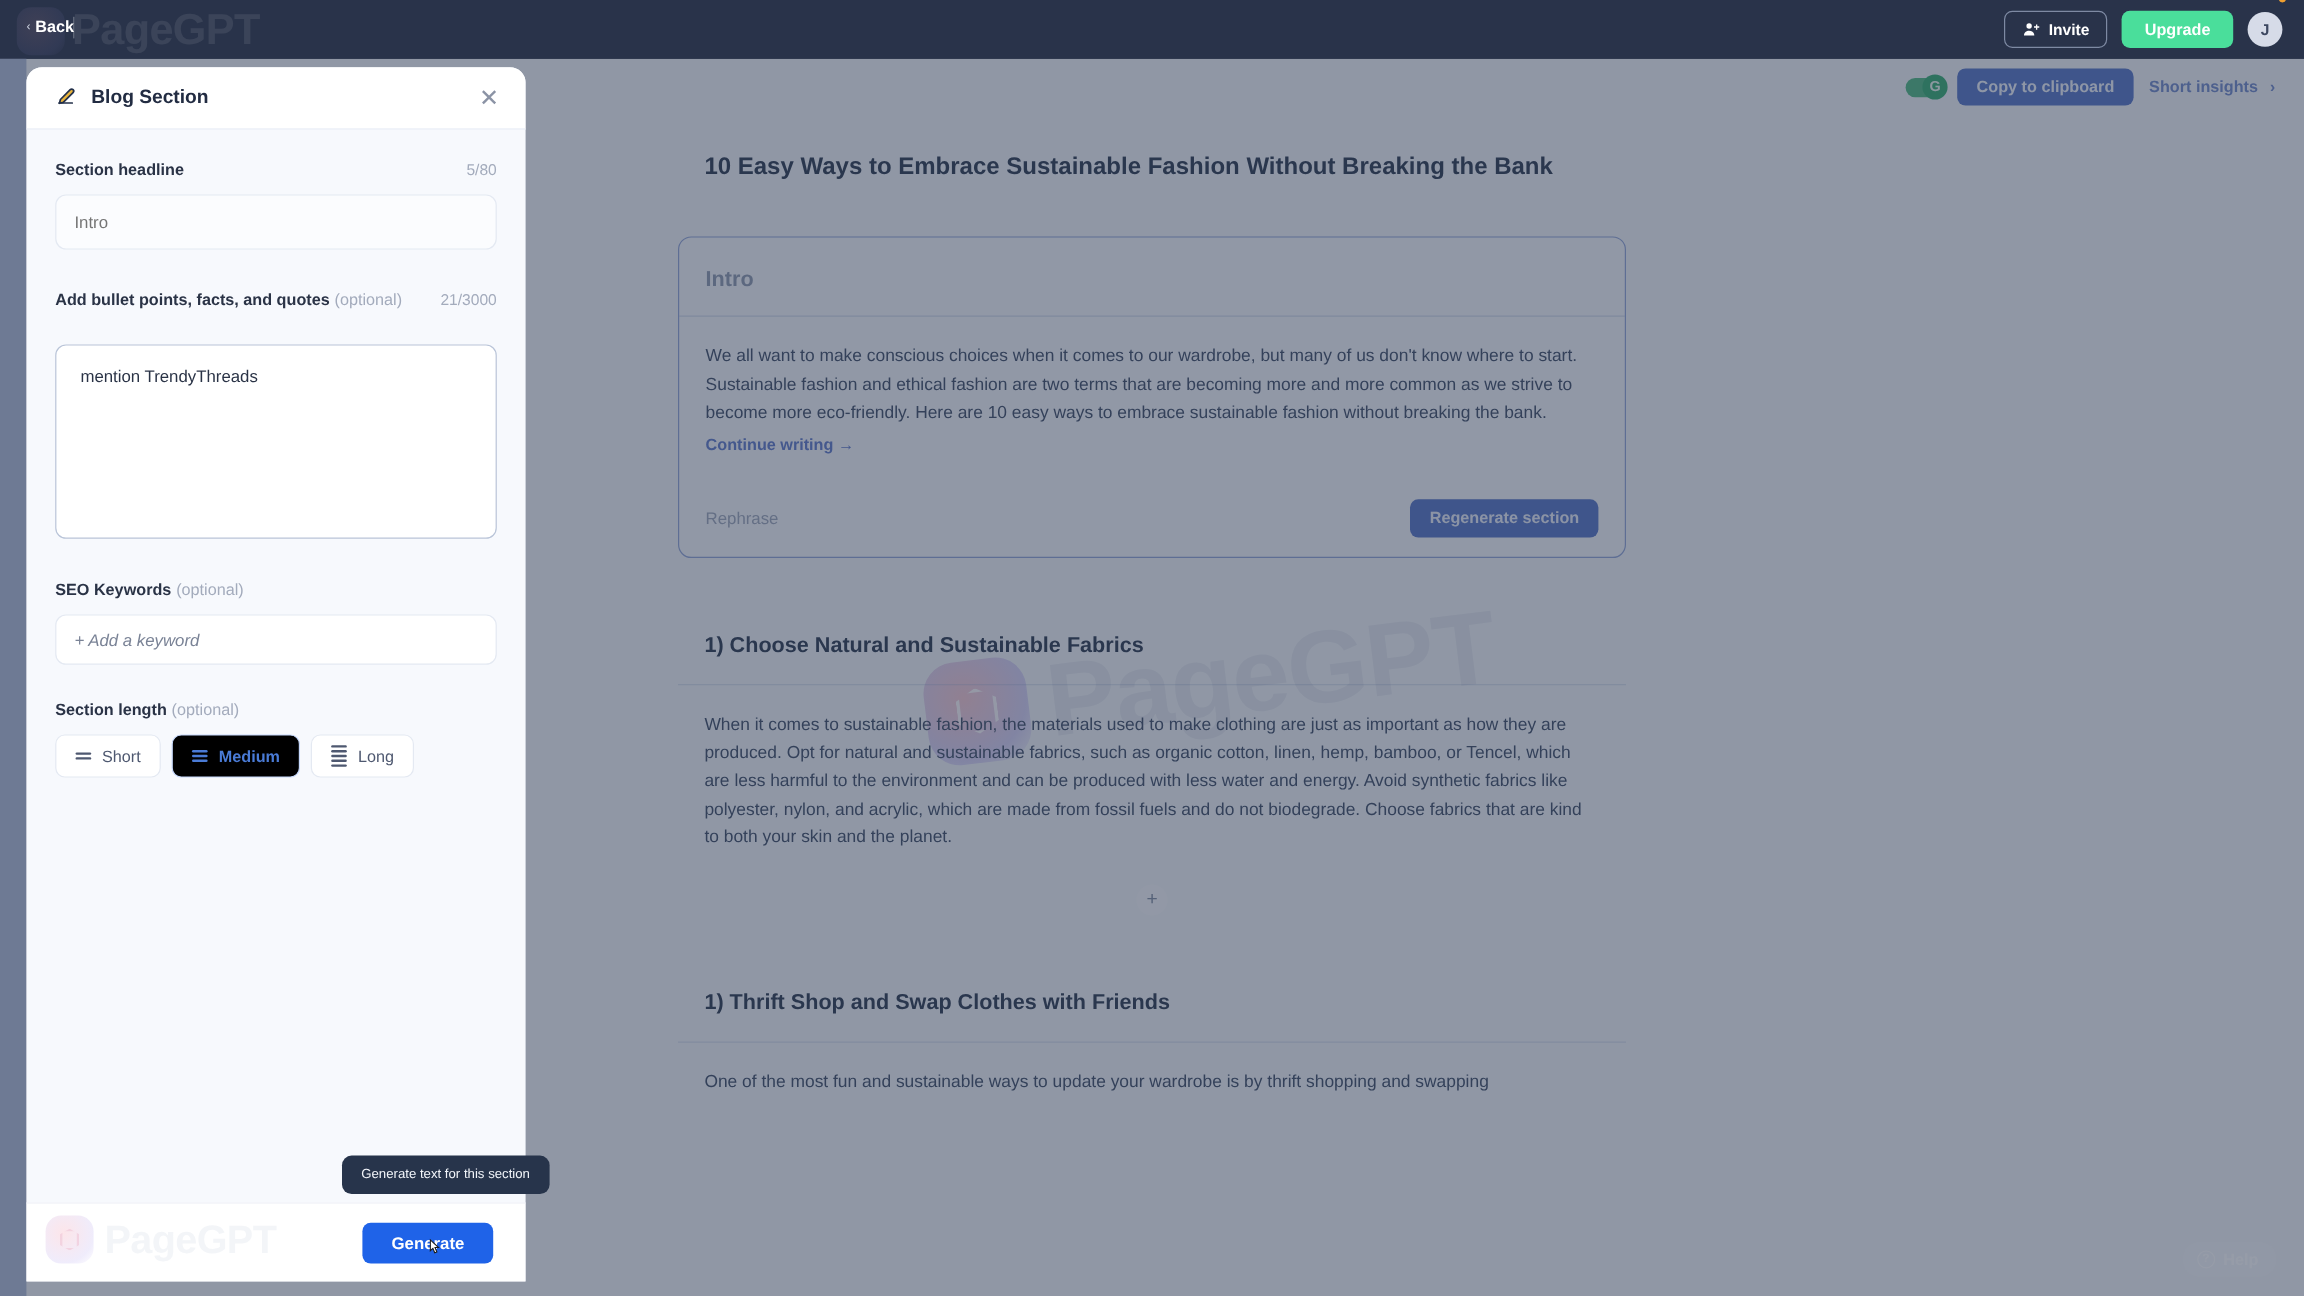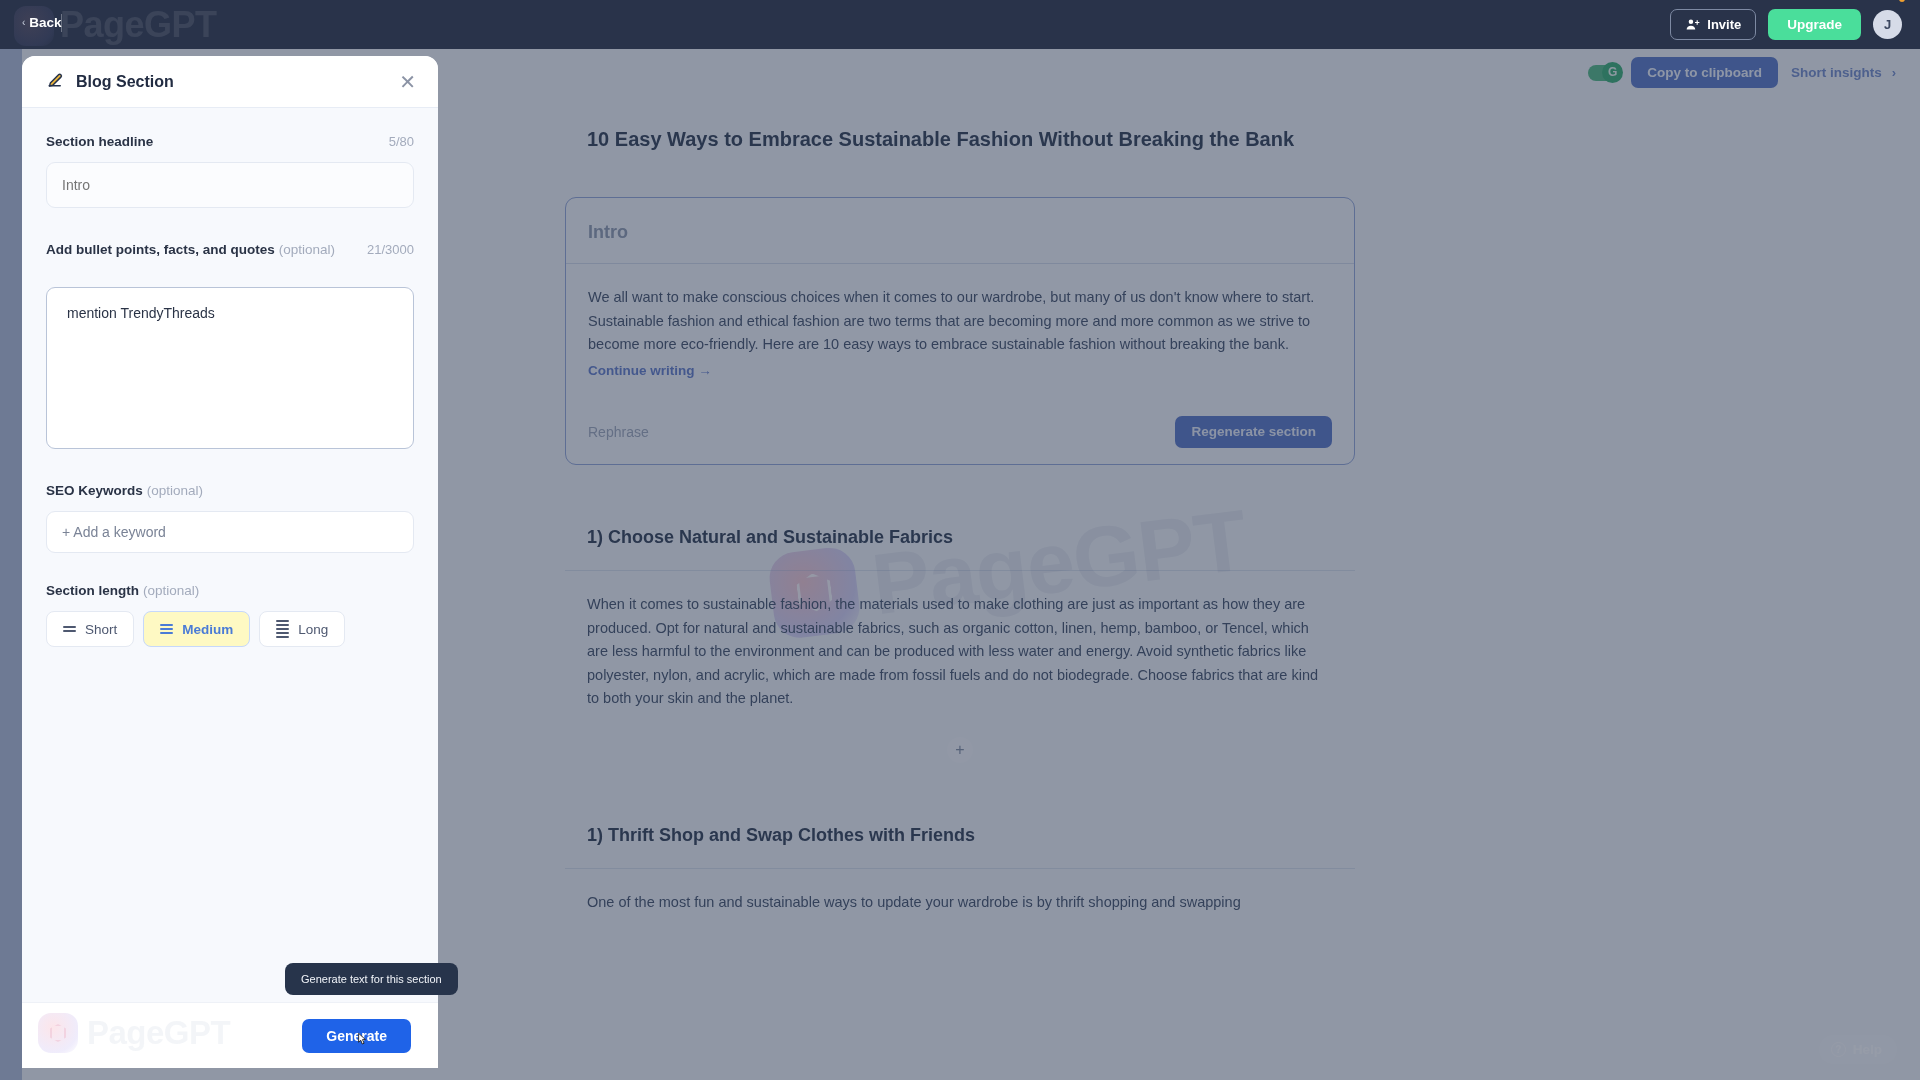--- a/index.html
+++ b/index.html
@@ -261,36 +261,36 @@
     font-family: "Liberation Sans", sans-serif;
     resize: none;
     margin-top: 17px;
   }
   .input-keyword {
     width: 100%; height: 42px;
     border: 1px solid #e4e9f2; border-radius: 9px;
     background: #ffffff;
     padding: 0 15px;
     font-size: 14px; color: #7a8396;
-    display: flex; align-items: center;
+    display: flex; align-items: center; font-style: italic;
   }
 
   .gap-lg { height: 34px; }
   .gap-md { height: 30px; }
 
   .len-group { display: flex; gap: 9px; align-items: flex-end; }
   .len-btn {
     display: flex; align-items: center; gap: 9px;
     height: 36px; padding: 0 16px;
     border: 1px solid #e4e9f2; border-radius: 8px;
     background: #ffffff; color: #4e5870;
     font-size: 13.5px;
   }
   .len-btn.active {
-    background: #fef9c3; border-color: #c6d8fb; color: #4a7bd6; font-weight: 600;
+    background: #000000; border-color: #c6d8fb; color: #4a7bd6; font-weight: 600;
   }
   .len-ico { display: flex; flex-direction: column; gap: 2.5px; width: 13px; }
   .len-ico span { height: 1.6px; background: currentColor; display: block; border-radius: 1px; }
 
   .panel-footer {
     position: relative;
     flex: 0 0 66px;
     background: #ffffff;
     display: flex; align-items: center; justify-content: flex-end;
     padding: 0 27px 0 0;

